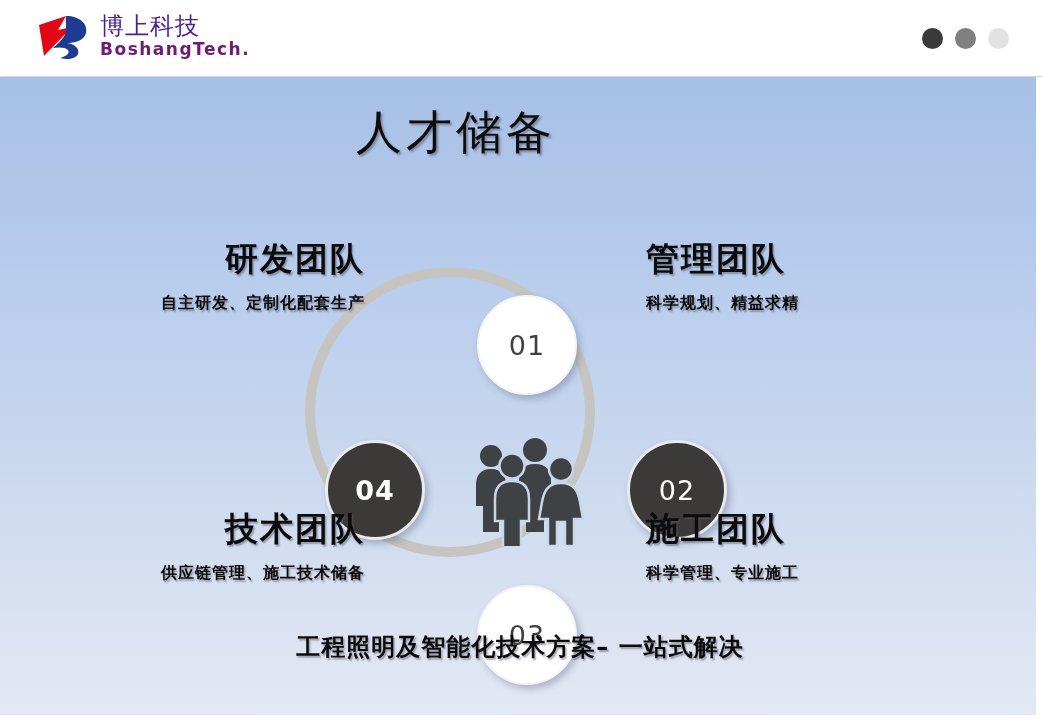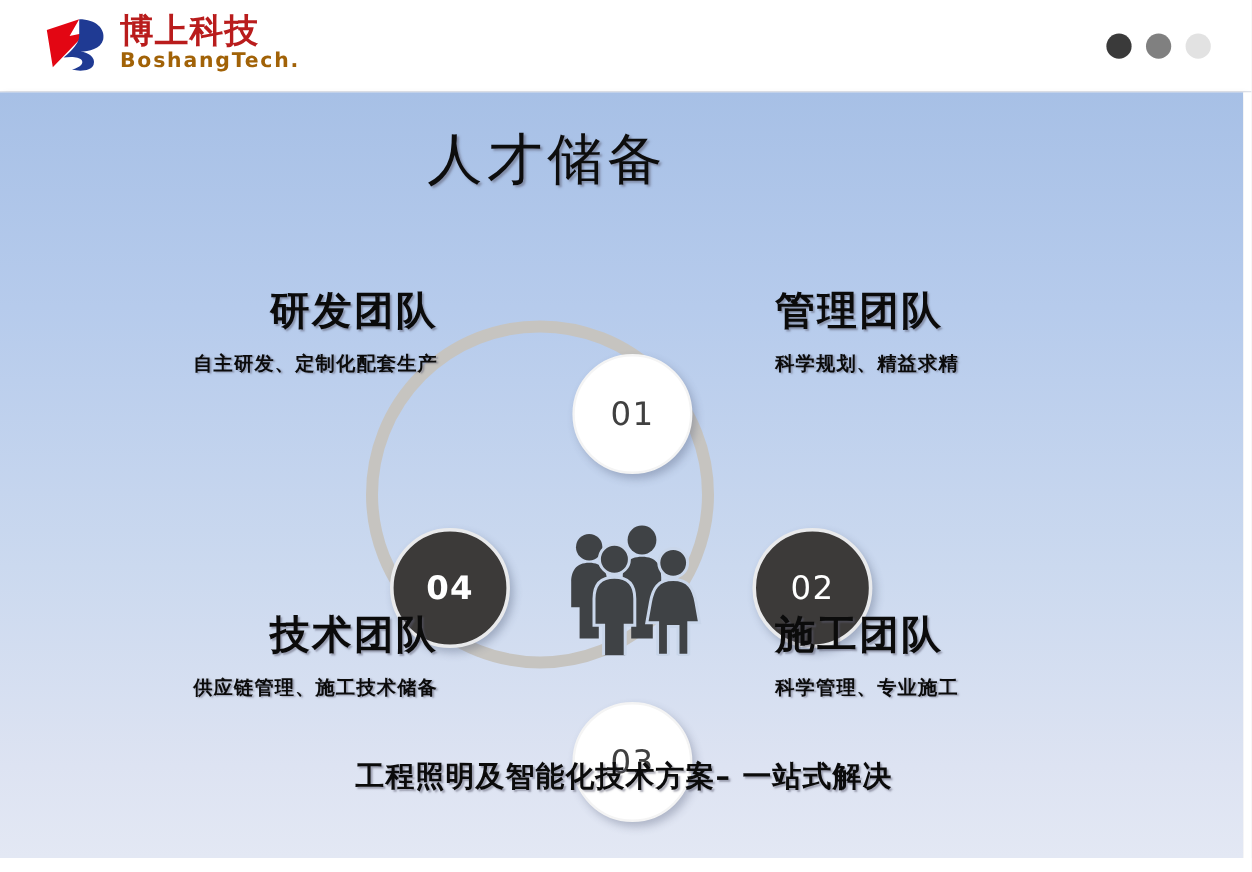--- a/index.html
+++ b/index.html
@@ -47,31 +47,31 @@
     height: 48px;
     flex: none;
   }
   .logo-text {
     display: flex;
     flex-direction: column;
     line-height: 1;
   }
   .logo-cn {
     font-family: "DejaVu Sans", "Liberation Sans", sans-serif;
-    font-size: 28px;
-    font-weight: bold;
-    color: #b91c1c;
+    font-size: 24px;
+    font-weight: normal;
+    color: #4c1d95;
     letter-spacing: 1px;
     line-height: 1.02;
   }
   .logo-en {
     font-family: "DejaVu Sans", "Liberation Sans", sans-serif;
     font-size: 17px;
     font-weight: bold;
-    color: #a16207;
+    color: #701a75;
     letter-spacing: 1.5px;
     margin-top: 2px;
   }
 
   .dots {
     position: absolute;
     right: 34px;
     top: 28px;
     display: flex;
     gap: 12px;

